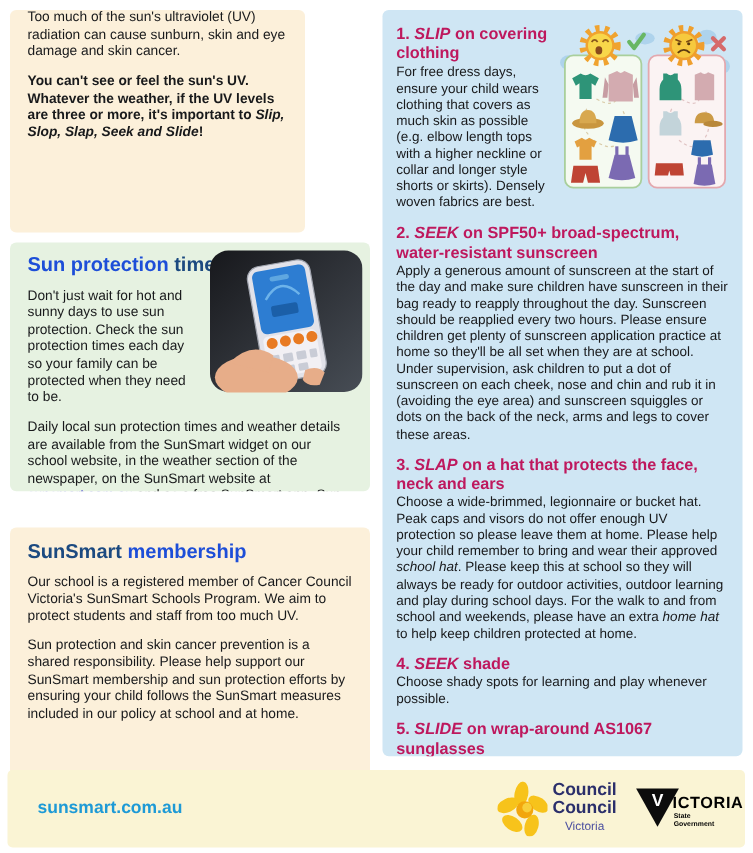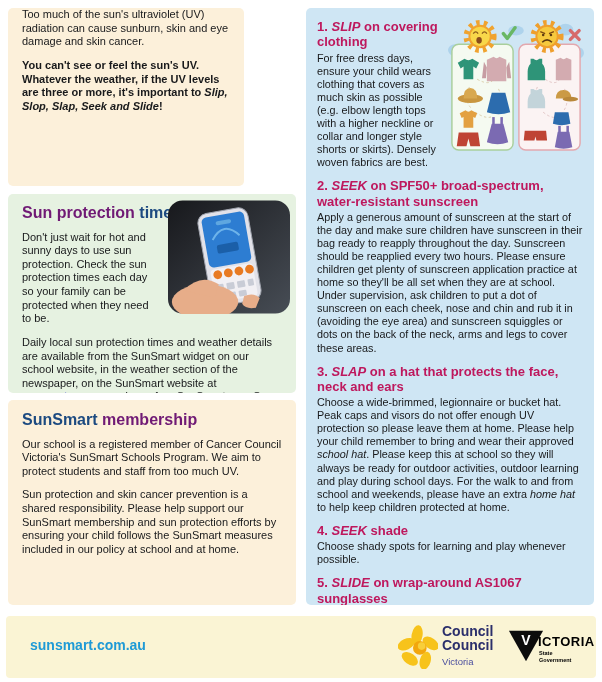--- a/index.html
+++ b/index.html
@@ -6,50 +6,50 @@
   .page{position:relative;width:602px;height:682px;background:#fff;
         font-family:"Liberation Sans", sans-serif;color:#18191b;overflow:hidden;}
   .panel{position:absolute;border-radius:5px;overflow:hidden;box-sizing:border-box;}
   .cream{background:#fcf0da;}
   .green{background:#e6f2e1;}
   .blue{background:#cfe6f4;}
 
   
   #panel-intro{left:8px;top:8px;width:236px;height:178px;padding:0 14px;}
   #panel-times{left:8px;top:194px;width:288px;height:199px;padding:10px 14px;}
-  #panel-membership{left:8px;top:400px;width:288px;height:205px;padding:11px 14px;}
+  #panel-membership{left:8px;top:422px;width:288px;height:205px;padding:11px 14px;}
   
   #panel-steps{left:306px;top:8px;width:288px;height:597px;padding:11px 10px 8px 11px;}
 
   .panel p{margin:0 0 10px 0;font-size:11px;line-height:1.24;}
   #panel-intro p:last-child, #panel-membership p:last-child{margin-bottom:0;}
   .bold{font-weight:bold;}
   h2{margin:0 0 9px 0;font-size:16px;line-height:1.1;white-space:nowrap;}
-  .hl-blue{color:#701a75;}
+  .hl-blue{color:#1d4ed8;}
   .hl-navy{color:#1c4a80;}
   a.doclink, .doclink{color:#3333cc;text-decoration:underline;cursor:pointer;}
 
   
   .phone-photo{position:absolute;right:6px;top:6px;width:122px;height:114px;}
   .narrow{margin-right:132px !important;}
 
   
   .step{margin-bottom:9px;}
   .step h3{margin:0 0 2px 0;font-size:13px;line-height:1.18;color:#be185d;}
   .step p{margin:0;font-size:10.8px;line-height:1.21;}
   .step .emph{font-weight:normal;font-style:italic;}
   .step1-illustration{float:right;width:136px;margin:0 0 4px 5px;}
 
   
   #footer-bar{left:6px;top:616px;width:590px;height:62px;background:#faf4d4;border-radius:4px;}
   .site{position:absolute;left:24px;top:21px;font-size:14px;font-weight:bold;color:#1e9ad6;}
   .cc-logo{position:absolute;left:392px;top:9px;display:flex;align-items:flex-start;}
   .cc-text{margin-left:4px;}
   .cc-line{font-size:14px;font-weight:bold;color:#2b2f6b;line-height:0.98;}
-  .cc-vic{font-size:9.5px;color:#4b4f9f;margin-top:4px;}
+  .cc-vic{font-size:9.5px;color:#4b4f9f;margin-top:4px;text-align:center;}
   .vic-logo{position:absolute;left:502px;top:13px;display:flex;}
   .vic-tri-wrap{position:relative;width:36px;height:34px;}
   .vic-initial{position:absolute;left:50%;top:3px;transform:translateX(-50%);
                color:#fff;font-weight:bold;font-size:14px;}
   .vic-right{margin-left:-6px;margin-top:6px;}
   .vic-text{font-size:13px;font-weight:bold;letter-spacing:0.5px;color:#000;line-height:1;}
   .vic-sub{font-size:5.5px;font-weight:bold;color:#000;line-height:1.25;margin-top:2px;margin-left:1px;}
 </style>
 </head>
 <body>

